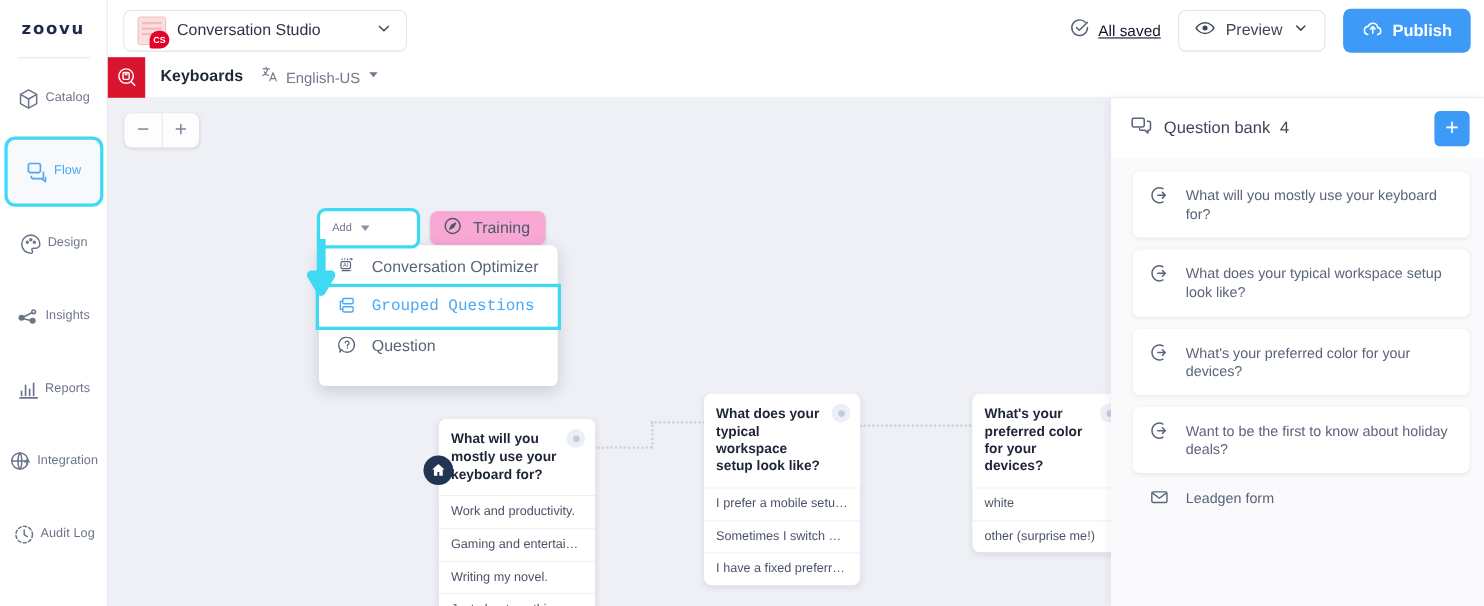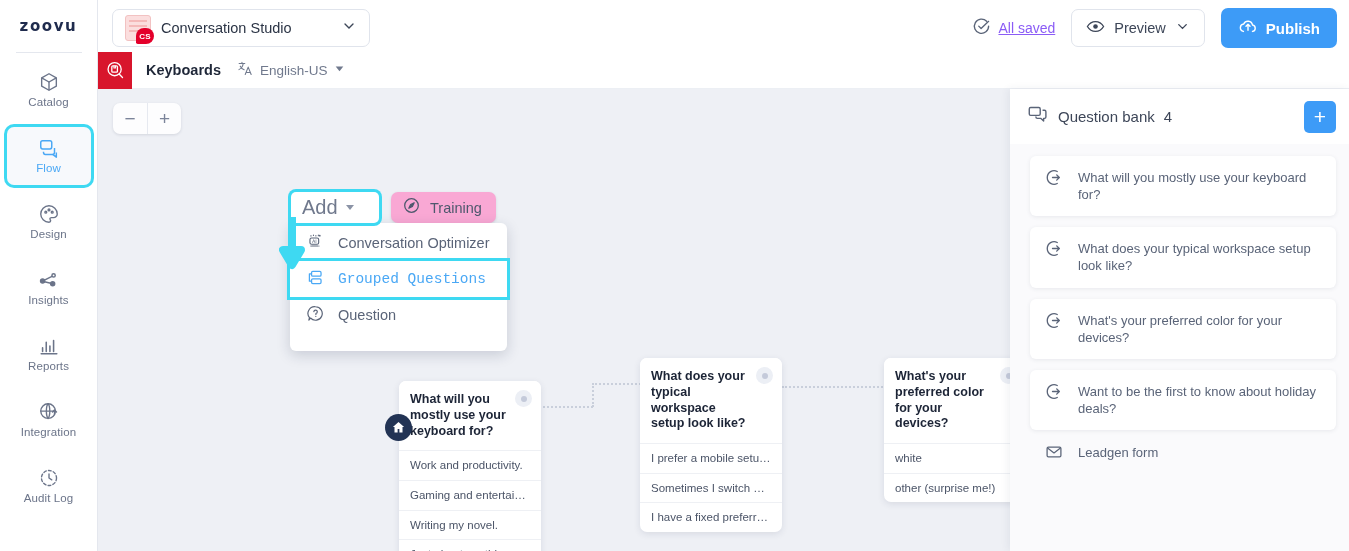--- a/index.html
+++ b/index.html
@@ -18,21 +18,21 @@
     display: flex; flex-direction: column; align-items: center;
   }
   #logo { height: 52px; display: flex; align-items: center; justify-content: center; width: 100%; }
   #logo .zoovu {
     font-family: "DejaVu Sans", sans-serif;
     font-weight: 700; font-size: 15px; letter-spacing: 1.6px; color: #1f2b4d;
   }
   #rail-divider { width: 66px; height: 1px; background: #e4e7ee; }
   .rail-item {
     width: 84px; height: 58px; margin-top: 8px;
-    display: flex; flex-direction: column; align-items: center; justify-content: center;
+    display: flex; flex-direction: row; align-items: center; justify-content: center;
     gap: 4px; border-radius: 7px; cursor: pointer; position: relative;
   }
   .rail-item .rl {
     font-size: 11.5px; color: #6b7489; letter-spacing: .1px; line-height: 1;
   }
   .rail-item svg { display: block; }
   .rail-item.active { background: #f7f9fc; box-shadow: 0 0 0 3px #3ed9f2; }
   .rail-item.active .rl { color: #4aa8f5; }
 
   
@@ -56,21 +56,21 @@
     box-shadow: 0 5px 0 #f4b9b9, 0 10px 0 #f4b9b9;
   }
   .cs-badge .bub {
     position: absolute; right:-3px; bottom:-3px; width:18px; height:16px;
     background:#e4002b; border-radius:9px 9px 9px 2px;
     color:#fff; font-size:8px; font-weight:700; display:flex;
     align-items:center; justify-content:center; letter-spacing:.2px;
   }
   #topbar-right { margin-left: auto; display: flex; align-items: center; gap: 16px; }
   #all-saved { display:flex; align-items:center; gap:7px; cursor:pointer; }
-  #all-saved .lbl { font-size: 14px; color: #8b5cf6; text-decoration: underline; }
+  #all-saved .lbl { font-size: 14px; color: #0f172a; text-decoration: underline; }
   #preview-btn {
     display:flex; align-items:center; gap:9px; height:38px; padding:0 14px;
     border:1px solid #e0e4ec; border-radius:7px; background:#fff; cursor:pointer;
   }
   #preview-btn .lbl { font-size: 14.5px; color: #3d4658; }
   #publish-btn {
     display:flex; align-items:center; gap:8px; height:40px; padding:0 17px;
     border-radius:7px; background:#3d9bf7; cursor:pointer;
   }
   #publish-btn .lbl { font-size: 15px; color:#fff; font-weight: 600; }
@@ -99,21 +99,21 @@
   }
   .zbtn { width:34px; height:31px; display:flex; align-items:center; justify-content:center; cursor:pointer; }
   .zbtn + .zbtn { border-left:1px solid #e6e9f0; }
   .zbtn .g { font-size:19px; color:#7b849a; line-height:1; font-weight:400; }
 
   #add-btn {
     position:absolute; left:193px; top:103px; width:88px; height:31px;
     background:#fff; border-radius:5px; display:flex; align-items:center; gap:8px;
     padding:0 11px; cursor:pointer; box-shadow:0 0 0 3px #3ed9f2; z-index:6;
   }
-  #add-btn .lbl { font-size:20px; color:#70798d; }
+  #add-btn .lbl { font-size:10px; color:#70798d; }
   #add-btn .caret { width:0;height:0;border-left:4.5px solid transparent;border-right:4.5px solid transparent;border-top:5.5px solid #8b93a6; }
 
   #training-btn {
     position:absolute; left:293px; top:103px; height:31px; display:flex; align-items:center; gap:9px;
     padding:0 14px 0 11px; background:#f9a8d4; border-radius:7px;
     box-shadow:0 1px 3px rgba(30,40,70,.13); cursor:pointer;
   }
   #training-btn .lbl { font-size:14.5px; color:#4e586d; }
 
   

